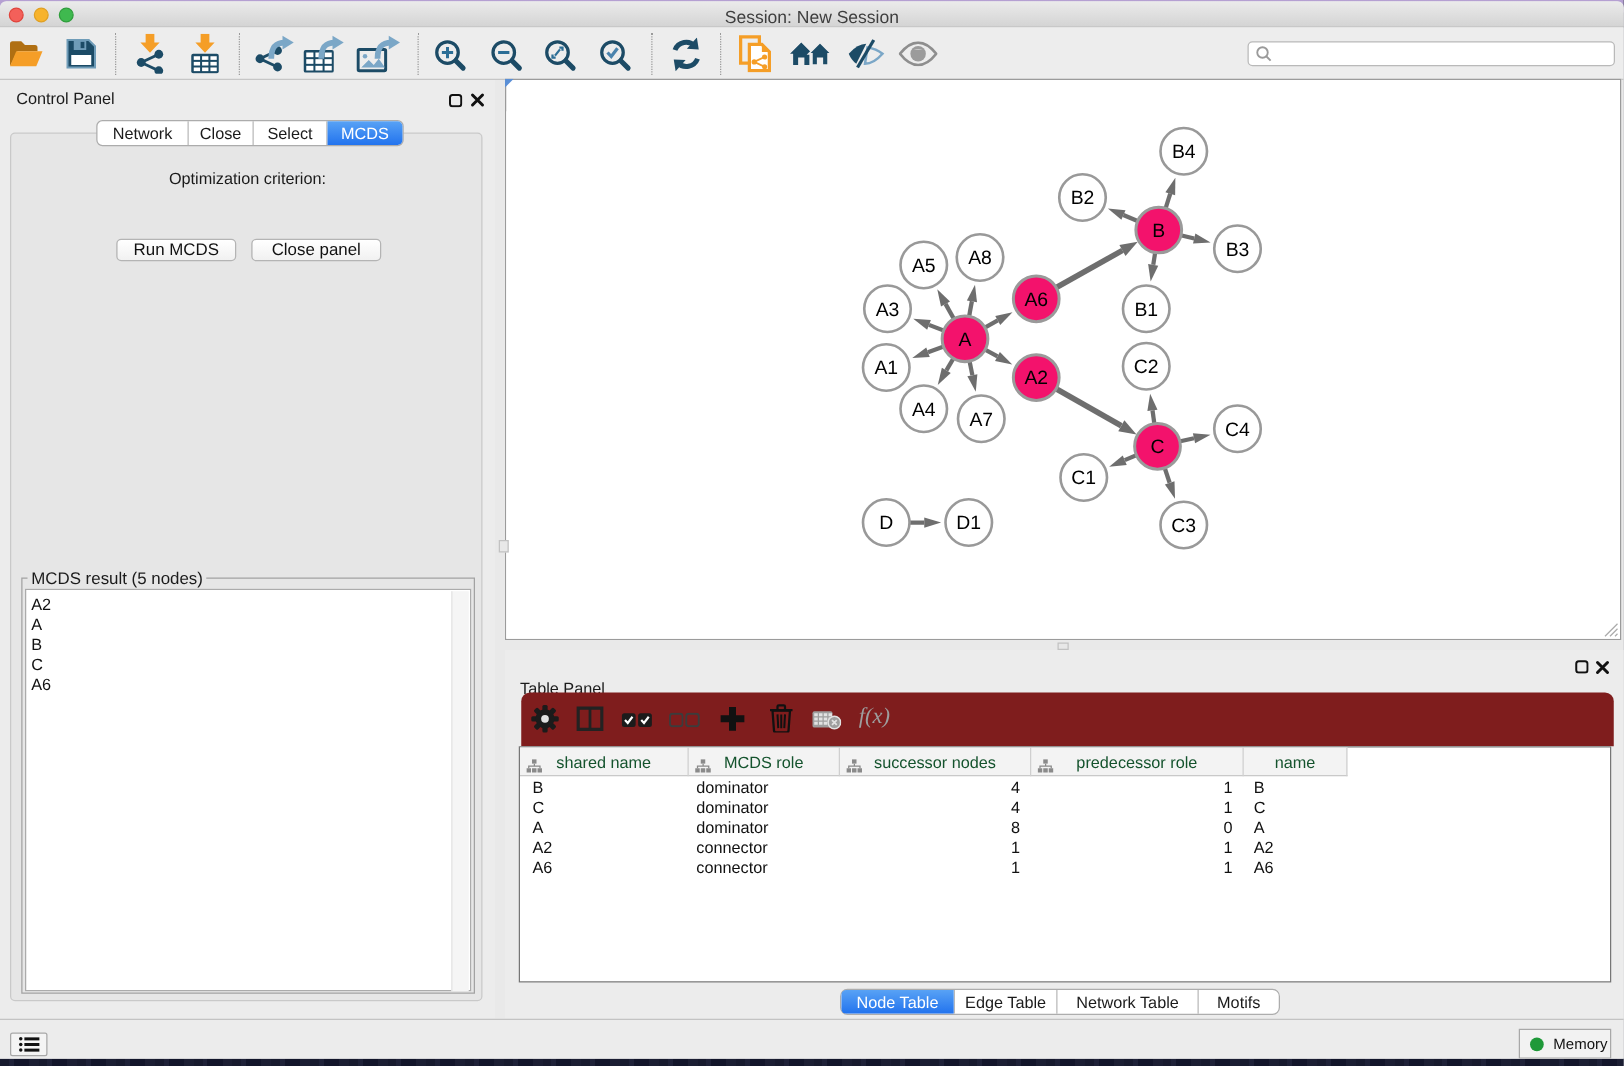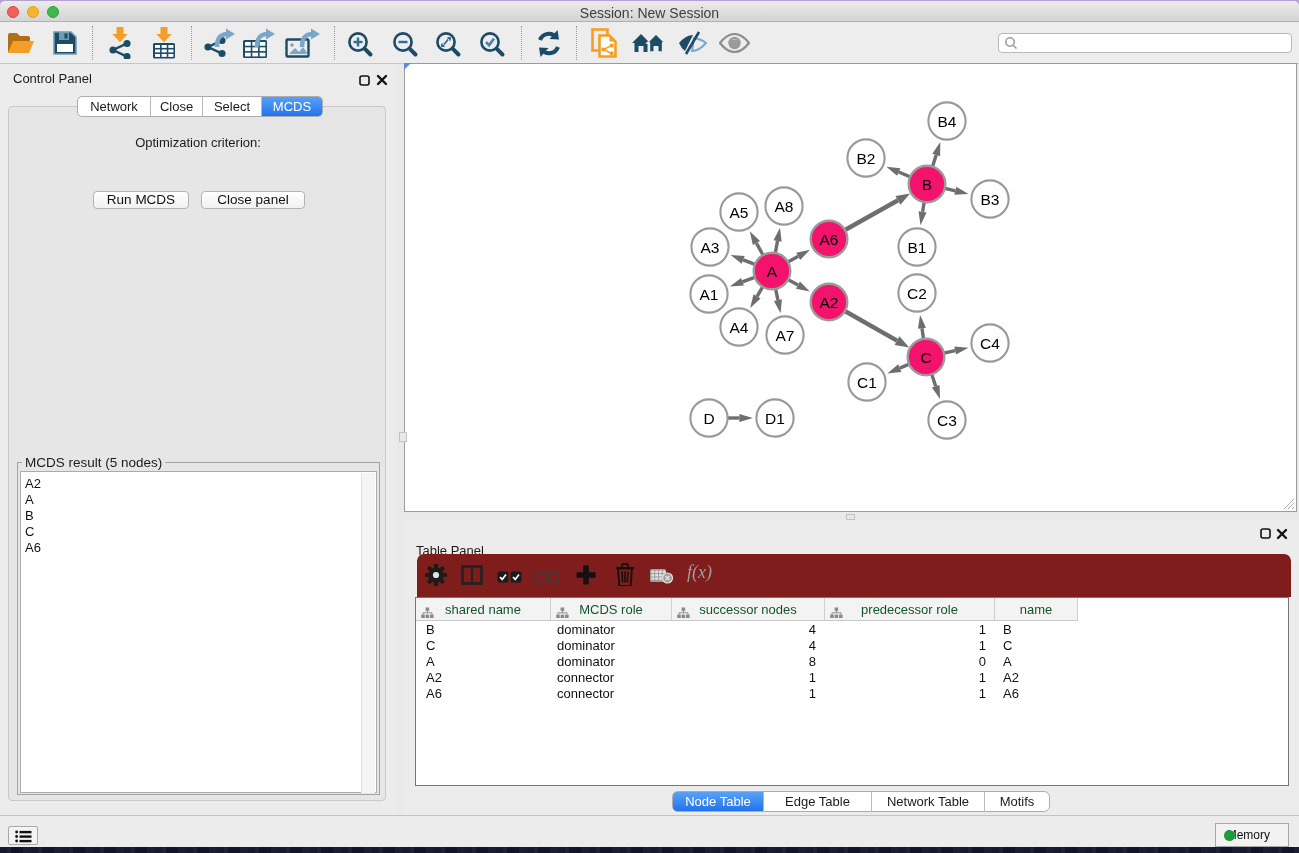--- a/index.html
+++ b/index.html
@@ -54,21 +54,21 @@
 .hic { position:absolute; left:5px; top:5px; }
 .hlab { }
 .trow { position:absolute; left:0; width:878px; height:16px; }
 .trow span { position:absolute; font-size:13px; color:#111; top:0; }
 #btabs { position:absolute; left:268px; top:271px; height:21px; display:flex; background:#fff; border:1px solid #adadad; border-radius:6px; }
 #btabs .bt { font-size:13px; color:#1b1b1b; text-align:center; line-height:19px; border-right:1px solid #b9b9b9; }
 #btabs .bt.last { border-right:none; }
 #btabs .bt.sel { background:linear-gradient(#58a2f5,#2273ee); color:#fff; border-radius:4px 0 0 4px; }
 #statusbar { position:absolute; left:0; top:814px; width:1299px; height:32px; background:#ececec; border-top:1px solid #c3c3c3; }
 #listbtn { position:absolute; left:8px; top:10px; width:30px; height:19px; background:#f4f4f4; border:1px solid #a8a8a8; border-radius:2px; text-align:center; padding-top:2px; }
-#membtn { position:absolute; left:1215px; top:7px; width:74px; height:24px; background:#f2f2f2; border:1px solid #a8a8a8; font-size:12px; color:#111; text-align:right; line-height:22px; padding-right:18px; }
+#membtn { position:absolute; left:1215px; top:7px; width:74px; height:24px; background:#f2f2f2; border:1px solid #a8a8a8; font-size:12px; color:#111; text-align:right; line-height:22px; padding-right:2px; }
 #memdot { position:absolute; left:8px; top:6px; width:11px; height:11px; border-radius:50%; background:#1f9939; }
 </style></head>
 <body>
 <div id="deskTop"></div>
 <div id="win">
 <div id="titlebar">
       <div class="tl t1"></div>
       <div class="tl t2"></div>
       <div class="tl t3"></div>
       <div id="title">Session: New Session</div>
@@ -454,21 +454,21 @@
           <div class="trow" style="top:88px;">
             <span style="left:10px;">A6</span>
             <span style="left:141px;">connector</span>
             <span style="left:256px;width:144px;text-align:right;">1</span>
             <span style="left:409px;width:161px;text-align:right;">1</span>
             <span style="left:587px;">A6</span>
           </div>
 </div>
 <div id="btabs">
   <div class="bt sel" style="width:91px;">Node Table</div>
-  <div class="bt" style="width:108px;">Edge Table</div>
+  <div class="bt" style="width:82px;">Edge Table</div>
   <div class="bt" style="width:113px;">Network Table</div>
   <div class="bt last" style="width:64px;">Motifs</div>
 </div>
       </div>
 </div>
 <div id="statusbar">
       <div id="listbtn"><svg width="17" height="13" viewBox="0 0 17 13">
           <circle cx="1.6" cy="2.0" r="1.4" fill="#111"></circle>
           <rect x="4.5" y="0.9" width="12" height="2.4" fill="#111"></rect>
           <circle cx="1.6" cy="6.5" r="1.4" fill="#111"></circle>

